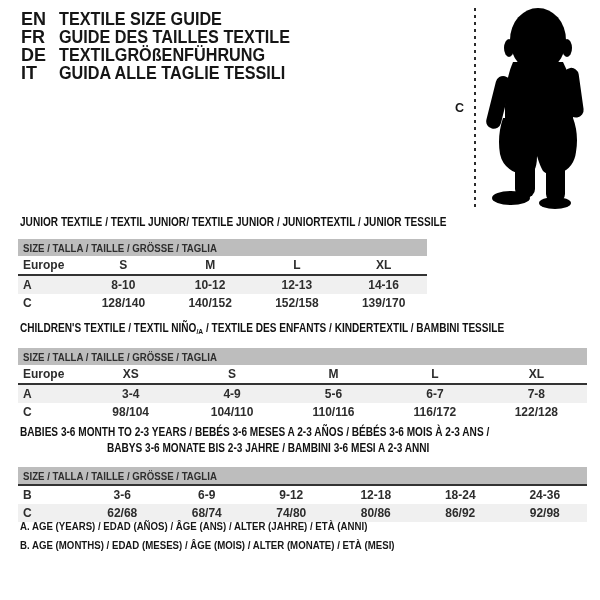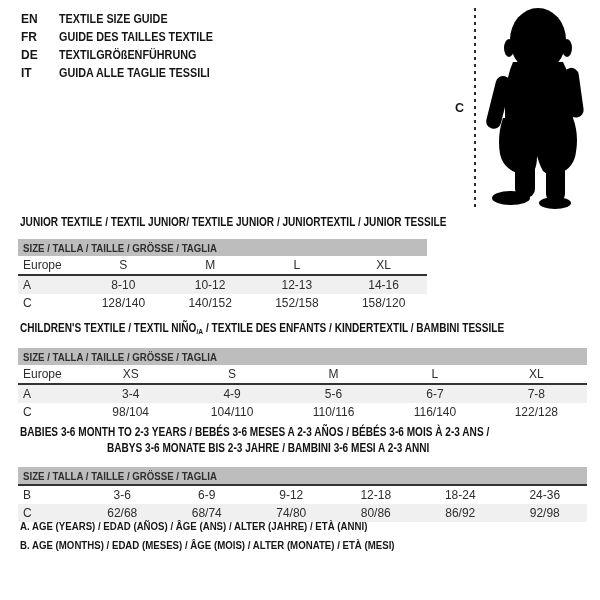--- a/index.html
+++ b/index.html
@@ -6,41 +6,41 @@
   body {
     width:600px; height:600px; position:relative; background:#ffffff;
     font-family:"Liberation Sans", sans-serif; color:#222;
     overflow:hidden;
   }
   .cond { display:inline-block; transform:scaleX(0.84); transform-origin:0 50%; white-space:nowrap; }
   .cond-sm { display:inline-block; transform:scaleX(0.9); transform-origin:0 50%; white-space:nowrap; }
 
   
   .lang-block { position:absolute; top:10px; left:21px; }
-  .lang-row { display:flex; height:18px; align-items:center; font-weight:700; font-size:12px; color:#161616; }
+  .lang-row { display:flex; height:18px; align-items:center; font-weight:700; font-size:18px; color:#161616; }
   .lang-code { width:38px; flex:0 0 38px; }
 
   
   .height-line {
     position:absolute; left:474px; top:8px; width:2px; height:199px;
     background-image:repeating-linear-gradient(to bottom,#2b2b2b 0px,#2b2b2b 3px,transparent 3px,transparent 7px);
   }
   .height-label { position:absolute; left:455px; top:101px; font-weight:700; font-size:12.5px; color:#161616; }
   .baby-svg { position:absolute; left:482px; top:6px; }
 
   
   .section-title { position:absolute; left:20px; font-weight:700; font-size:12px; color:#111; line-height:16px;text-align:center; }
   .sub-a { font-size:8px; vertical-align:-2px; }
 
   
   .size-table { position:absolute; left:18px; font-size:12px; color:#2d2d2d; }
   .w-narrow { width:409px; }
   .w-wide   { width:569px; }
   .t-header { height:17px; display:flex; align-items:center; padding-left:5px; font-weight:700; font-size:11.5px; color:#2e2e2e; }
-  .t-row { display:flex; height:18px; align-items:center; }
+  .t-row { display:flex; height:18px; align-items:center;font-weight:bold; }
   .t-row .c0 { flex:0 0 57px; padding-left:5px; }
   .t-row .c { flex:1; text-align:center; }
   .dark-line { height:2px; }
 
   
   .footnotes { position:absolute; left:20px; top:516px; }
   .footnote { height:19px; font-weight:700; font-size:11.5px; color:#161616; display:flex; align-items:center; }
 </style>
 </head>
 <body>
@@ -102,21 +102,21 @@
     <span class="c">8-10</span>
     <span class="c">10-12</span>
     <span class="c">12-13</span>
     <span class="c">14-16</span>
   </div>
   <div class="t-row">
     <span class="c0">C</span>
     <span class="c">128/140</span>
     <span class="c">140/152</span>
     <span class="c">152/158</span>
-    <span class="c">158/120</span>
+    <span class="c">139/170</span>
   </div>
 </div>
 
 <div class="section-title" style="top:320px;">
   <span class="cond"><span>CHILDREN'S TEXTILE / TEXTIL NIÑO</span><span class="sub-a">/A</span><span> / TEXTILE DES ENFANTS / KINDERTEXTIL / BAMBINI TESSILE</span></span>
 </div>
 <div class="size-table w-wide" style="top:348px;">
   <div class="t-header" style="background:#bdbdbd;">
     <span class="cond">SIZE / TALLA / TAILLE / GRÖSSE / TAGLIA</span>
   </div>
@@ -135,21 +135,21 @@
     <span class="c">4-9</span>
     <span class="c">5-6</span>
     <span class="c">6-7</span>
     <span class="c">7-8</span>
   </div>
   <div class="t-row">
     <span class="c0">C</span>
     <span class="c">98/104</span>
     <span class="c">104/110</span>
     <span class="c">110/116</span>
-    <span class="c">116/140</span>
+    <span class="c">116/172</span>
     <span class="c">122/128</span>
   </div>
 </div>
 
 <div class="section-title" style="top:424px;">
   <span class="cond">BABIES 3-6 MONTH TO 2-3 YEARS / BEBÉS 3-6 MESES A 2-3 AÑOS / BÉBÉS 3-6 MOIS À 2-3 ANS /</span><br>
   <span class="cond">BABYS 3-6 MONATE BIS 2-3 JAHRE / BAMBINI 3-6 MESI A 2-3 ANNI</span>
 </div>
 <div class="size-table w-wide" style="top:467px;">
   <div class="t-header" style="background:#bdbdbd;">

